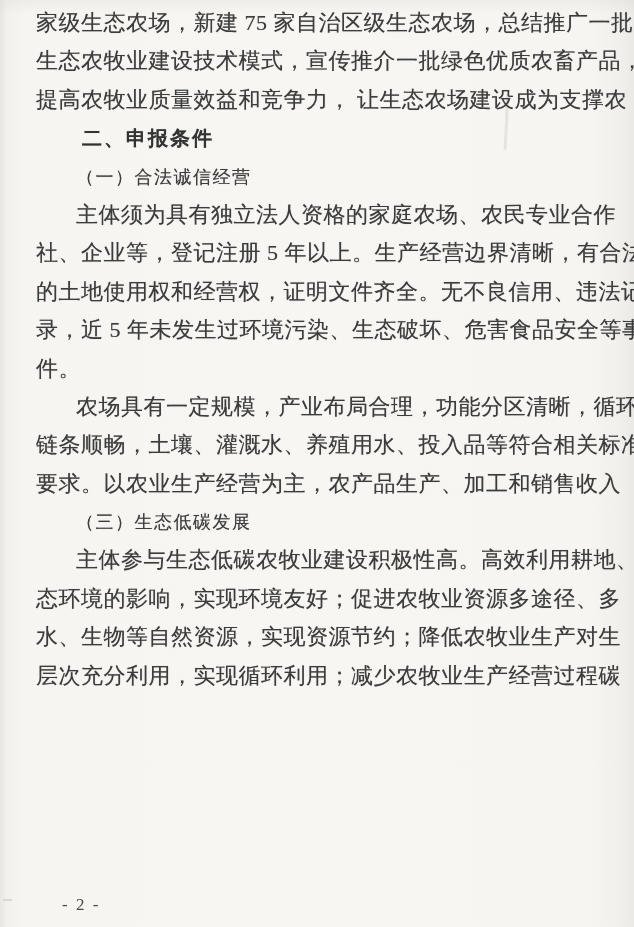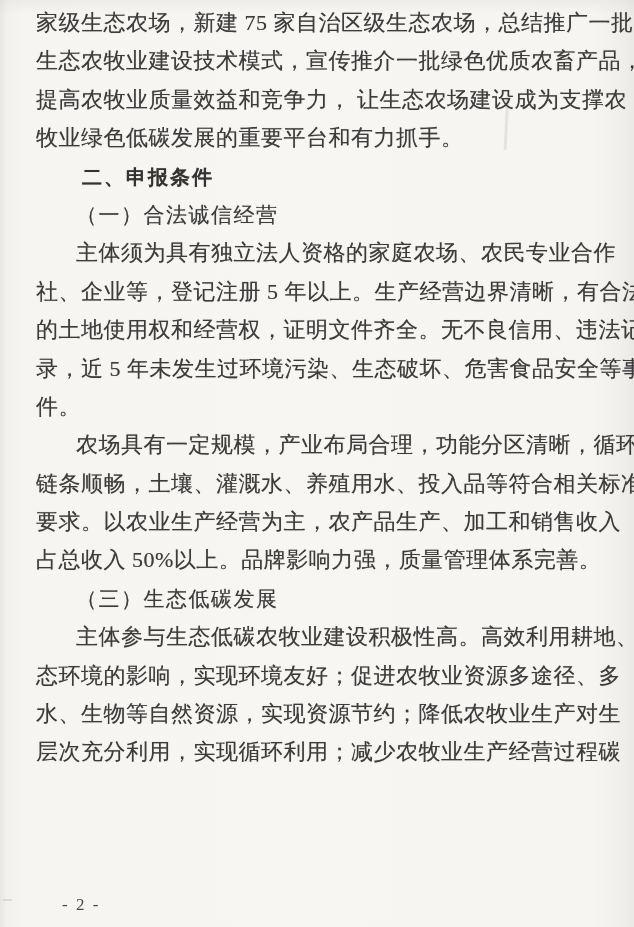--- a/index.html
+++ b/index.html
@@ -46,21 +46,21 @@
   .indent { padding-left: 40px; }
   .heading {
     font-family: "Liberation Sans", "DejaVu Sans", sans-serif;
     font-weight: bold;
     font-size: 20px;
     letter-spacing: 2px;
     color: #333333;
     padding-left: 46px;
   }
   .subheading {
-    font-size: 21px;
+    font-size: 18px;
     letter-spacing: 1.5px;
   }
   .page-number {
     position: absolute;
     left: 62px;
     top: 895px;
     font-size: 17px;
     letter-spacing: 2px;
     color: #4a4a4a;
     font-family: "Liberation Serif", "DejaVu Serif", serif;
@@ -91,36 +91,34 @@
 
 <div class="page">
   <div class="crease"></div>
   <div class="edge-mark"></div>
 
   <div class="content">
 
     <div class="line">家级生态农场，新建 75 家自治区级生态农场，总结推广一批</div>
     <div class="line">生态农牧业建设技术模式，宣传推介一批绿色优质农畜产品，</div>
     <div class="line">提高农牧业质量效益和竞争力， 让生态农场建设成为支撑农</div>
-    <div class="line">牧业绿色低碳发展的重要平台和有力抓手。</div>
 
     <div class="line heading">二、申报条件</div>
 
 
     <div class="line subheading indent">（一）合法诚信经营</div>
     <div class="line indent">主体须为具有独立法人资格的家庭农场、农民专业合作</div>
     <div class="line">社、企业等，登记注册 5 年以上。生产经营边界清晰，有合法</div>
     <div class="line">的土地使用权和经营权，证明文件齐全。无不良信用、违法记</div>
     <div class="line">录，近 5 年未发生过环境污染、生态破坏、危害食品安全等事</div>
     <div class="line">件。</div>
 
     <div class="line indent">农场具有一定规模，产业布局合理，功能分区清晰，循环</div>
     <div class="line">链条顺畅，土壤、灌溉水、养殖用水、投入品等符合相关标准</div>
     <div class="line">要求。以农业生产经营为主，农产品生产、加工和销售收入</div>
-    <div class="line">占总收入 50%以上。品牌影响力强，质量管理体系完善。</div>
 
     <div class="line subheading indent">（三）生态低碳发展</div>
     <div class="line indent">主体参与生态低碳农牧业建设积极性高。高效利用耕地、</div>
     <div class="line">态环境的影响，实现环境友好；促进农牧业资源多途径、多</div>
     <div class="line">水、生物等自然资源，实现资源节约；降低农牧业生产对生</div>
     <div class="line">层次充分利用，实现循环利用；减少农牧业生产经营过程碳</div>
   </div>
 
   <div class="page-number">- 2 -</div>
 </div>

